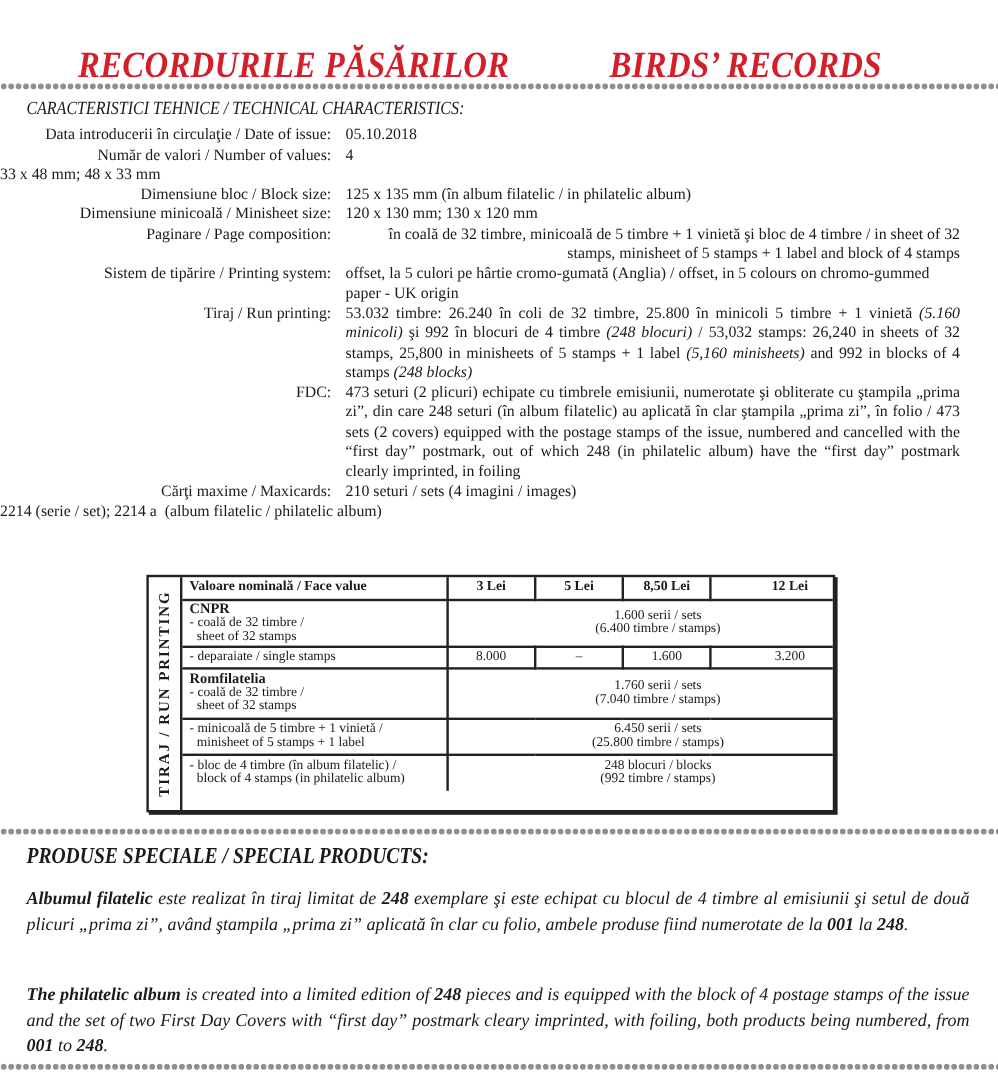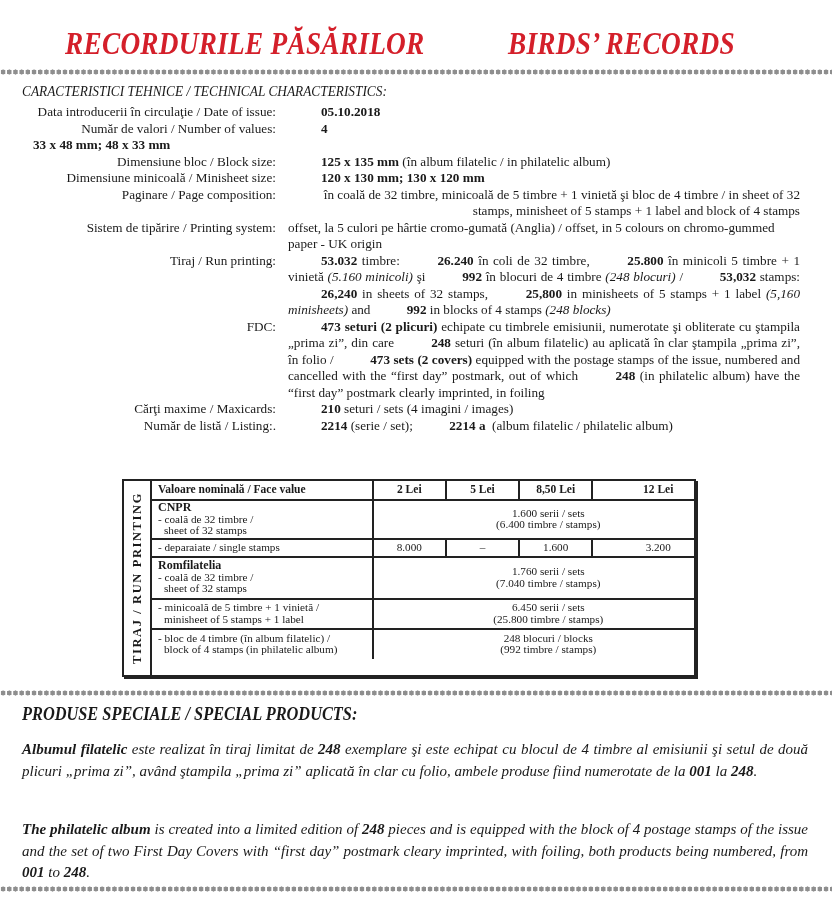--- a/index.html
+++ b/index.html
@@ -1,37 +1,37 @@
 <!DOCTYPE html>
 <html><head>
 <meta charset="utf-8">
 <style>
   html, body { margin:0; padding:0; background:#ffffff; }
   body { width:832px; height:900px; overflow:hidden; position:relative;
          font-family:"Liberation Serif", "DejaVu Serif", serif; color:#1a1a1a; }
-  .title-row { position:absolute; top:26px; left:0; width:832px; height:40px; }
+  .title-row { position:absolute; top:36px; left:0; width:832px; height:40px; }
   .title { position:absolute; top:0; font-family:"Liberation Serif", serif; font-weight:bold;
            font-style:italic; font-size:31px; color:#d41f2a; letter-spacing:0.3px;
            transform:scaleX(0.88); transform-origin:left top; white-space:nowrap; }
   .title.ro { left:65px; }
   .title.en { left:508px; }
   .dots { position:absolute; left:0; width:832px; height:6px;
           background-image: radial-gradient(circle, #8e8e8e 2.4px, transparent 2.7px);
           background-size:6.2px 6px; background-repeat:repeat-x; }
   .section-head { position:absolute; left:22px; font-style:italic; white-space:nowrap;
                   transform:scaleX(0.86); transform-origin:left top; }
   .tech-head { top:82px; font-size:15.5px; }
   .special-head { top:703px; font-size:19px; font-weight:bold; }
 
   .specs { position:absolute; top:104px; left:0; width:832px; font-size:13.2px; line-height:16.5px; }
   .spec-row { position:relative; display:flex; }
   .spec-label { width:288px; text-align:right; padding-right:12px; box-sizing:border-box; flex:none;
                 white-space:nowrap; }
   .spec-value { width:512px; text-align:justify; flex:none; }
-  .spec-value b { font-weight:bold;margin-left:33px; }
+  .spec-value b { font-weight:normal; }
 
   
   .tbl-wrap { position:absolute; top:479px; left:122px; width:574px; height:198px;
               border:2px solid #222; box-sizing:border-box; box-shadow:2px 2px 0 #222; }
   .vlabel { position:absolute; left:0; top:0; width:28px; height:194px; border-right:2px solid #222;
             box-sizing:border-box; }
   .vlabel span { position:absolute; left:50%; top:50%; transform:translate(-50%,-50%) rotate(-90deg);
                  white-space:nowrap; font-weight:bold; font-size:12.5px; letter-spacing:1.6px; }
   table { position:absolute; left:28px; top:0; width:542px; border-collapse:collapse; font-size:11.2px; line-height:11.5px; }
   td { border:2px solid #222; padding:1px 6px; vertical-align:middle; }
@@ -96,34 +96,33 @@
   </div>
   <div class="spec-row">
     <div class="spec-label">FDC:</div>
     <div class="spec-value"><b>473 seturi (2 plicuri)</b><span> echipate cu timbrele emisiunii, numerotate şi obliterate cu ştampila „prima zi”, din care </span><b>248</b><span> seturi (în album filatelic) au aplicată în clar ştampila „prima zi”, în folio / </span><b>473 sets (2 covers)</b><span> equipped with the postage stamps of the issue, numbered and cancelled with the “first day” postmark, out of which </span><b>248</b><span> (in philatelic album) have the “first day” postmark clearly imprinted, in foiling</span></div>
   </div>
   <div class="spec-row">
     <div class="spec-label">Cărţi maxime / Maxicards:</div>
     <div class="spec-value"><b>210</b><span> seturi / sets (4 imagini / images)</span></div>
   </div>
   <div class="spec-row">
-    <div class="spec-label">Număr de listă / Listing:.</div>
     <div class="spec-value"><b>2214</b><span> (serie / set); </span><b>2214 a</b><span style="white-space:pre">  (album filatelic / philatelic album)</span></div>
   </div>
 </div>
 
 <div class="tbl-wrap">
   <div class="vlabel">
       <span>TIRAJ / RUN PRINTING</span>
     </div>
   <table>
     <tbody>
         <tr class="h">
       <td class="first">Valoare nominală / Face value</td>
-      <td style="width:62px">2 Lei</td>
+      <td style="width:62px">3 Lei</td>
       <td style="width:62px">5 Lei</td>
       <td style="width:62px">8,50 Lei</td>
       <td class="lastc" style="width:62px">12 Lei</td>
     </tr>
     <tr style="height:28px">
       <td class="first">
             <div class="org">CNPR</div>
             <div>- coală de 32 timbre /</div>
             <div class="ind">sheet of 32 stamps</div>
           </td>

